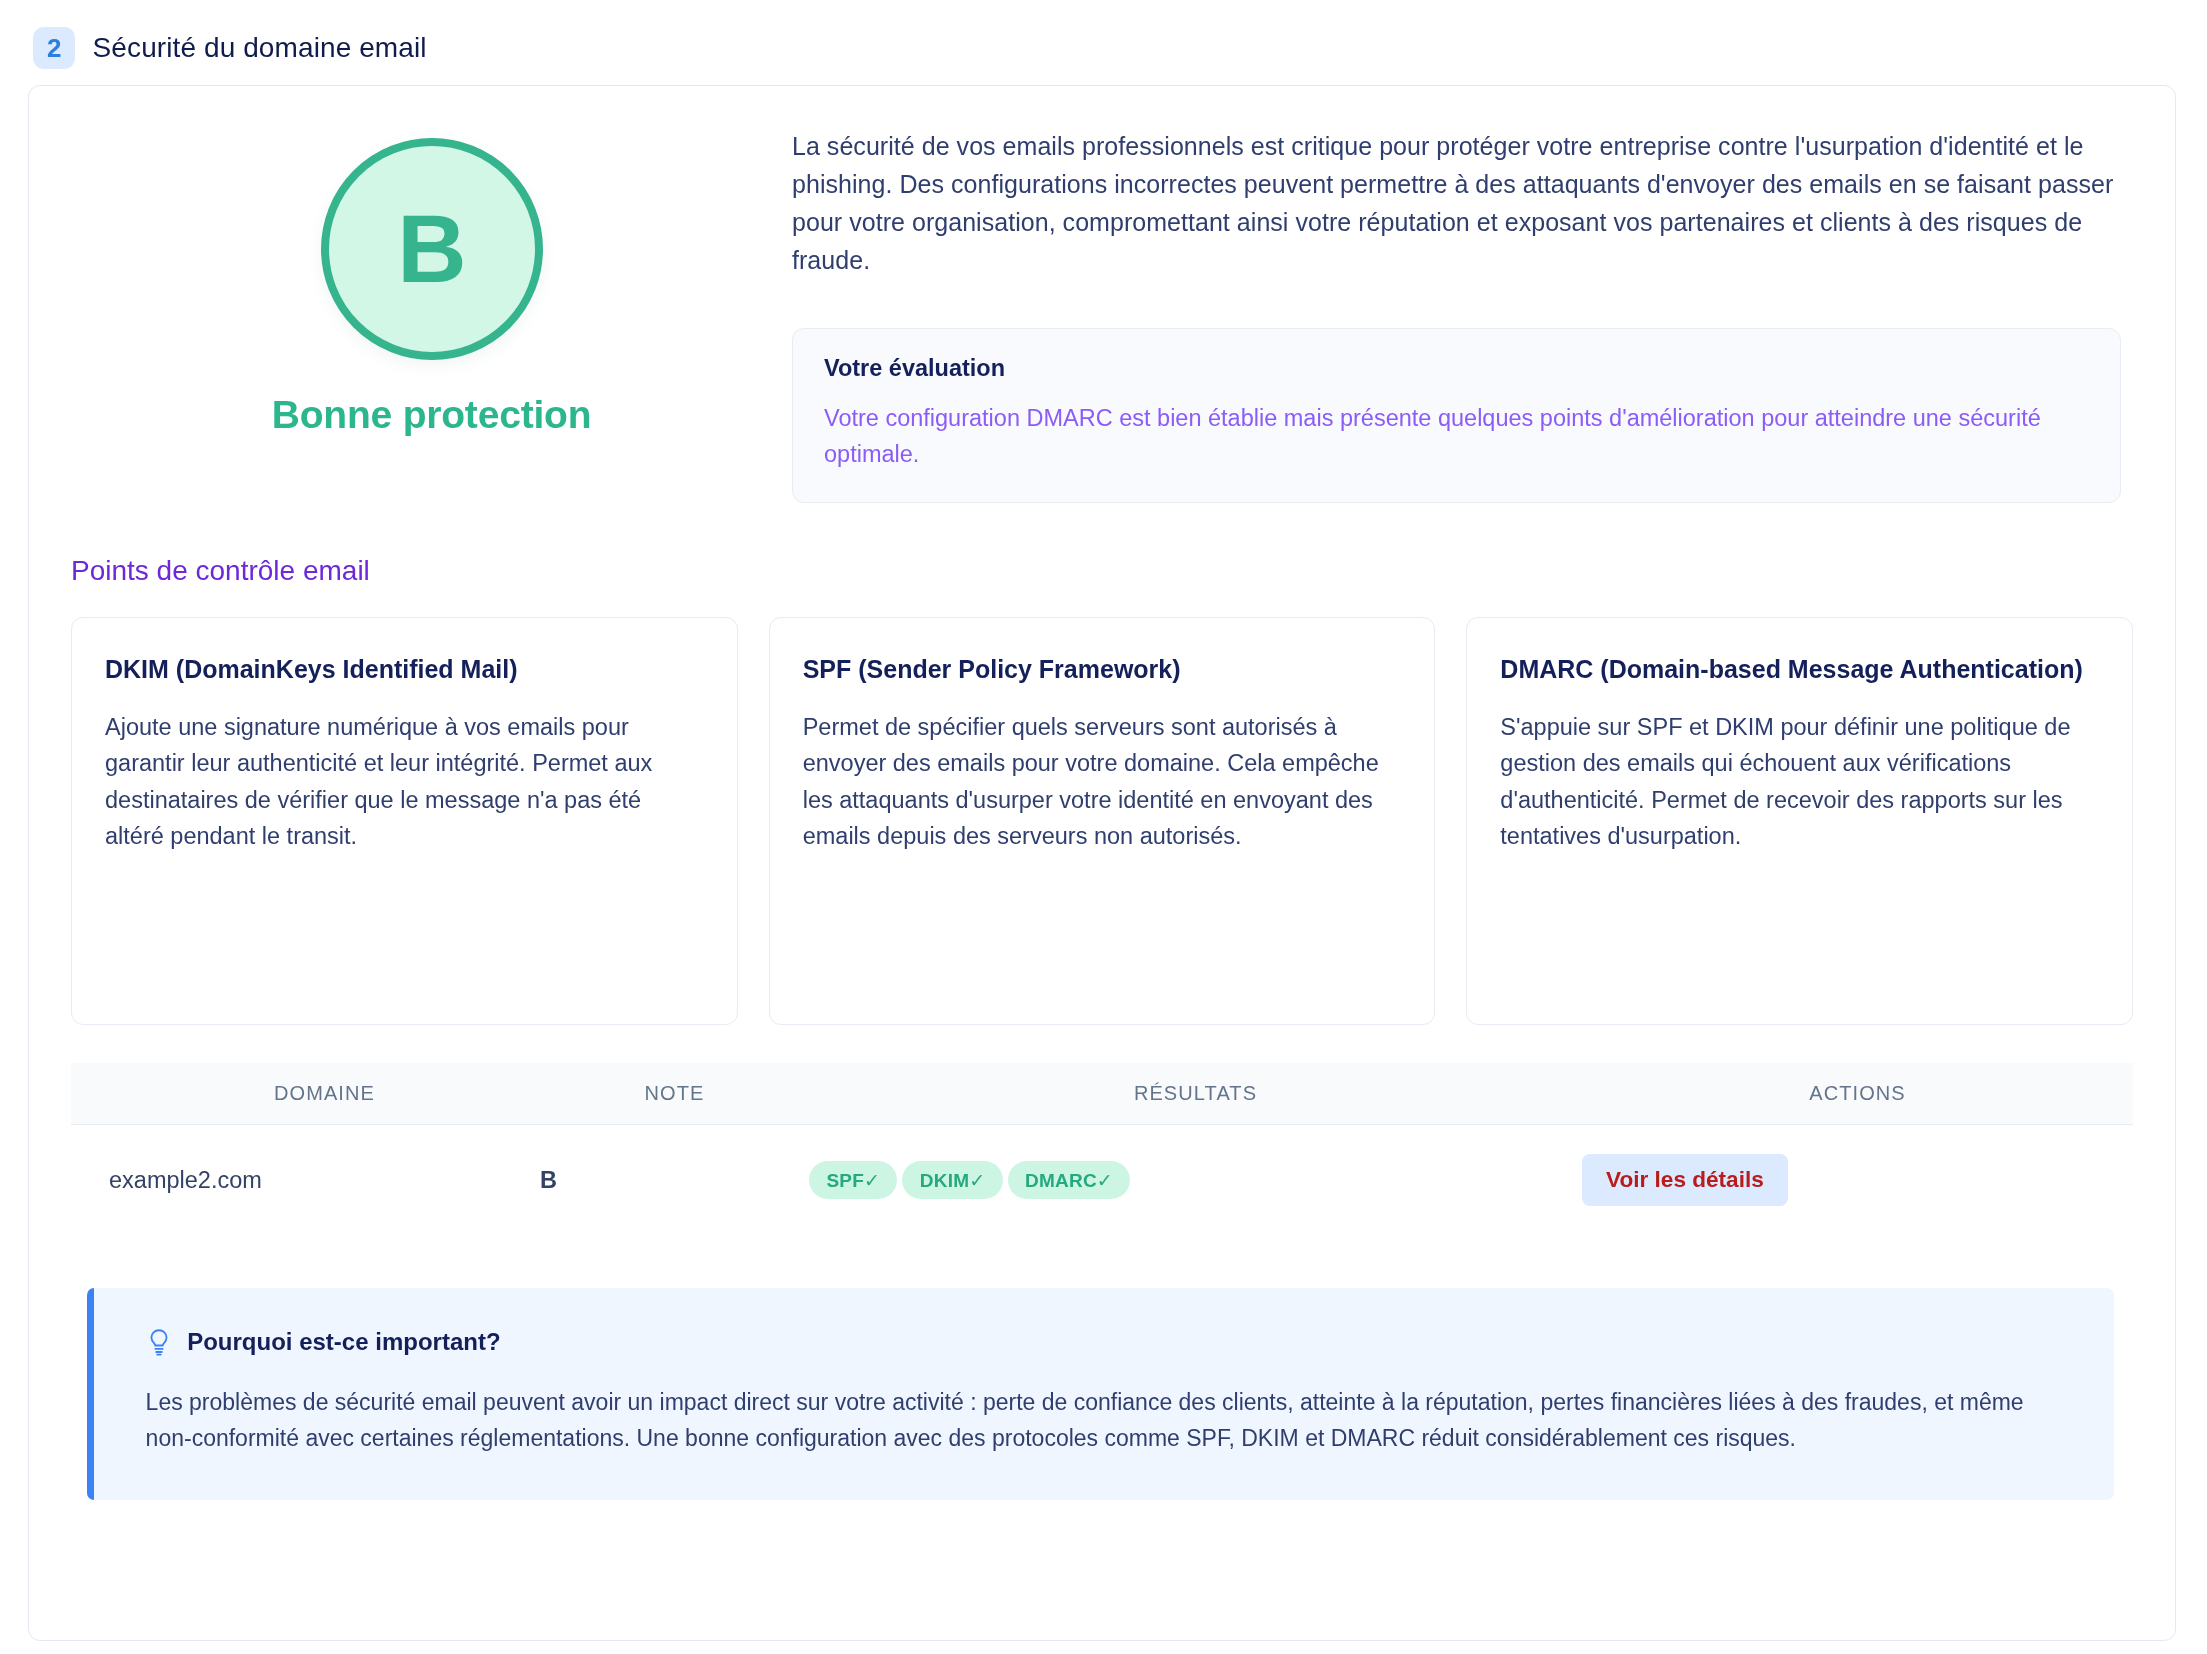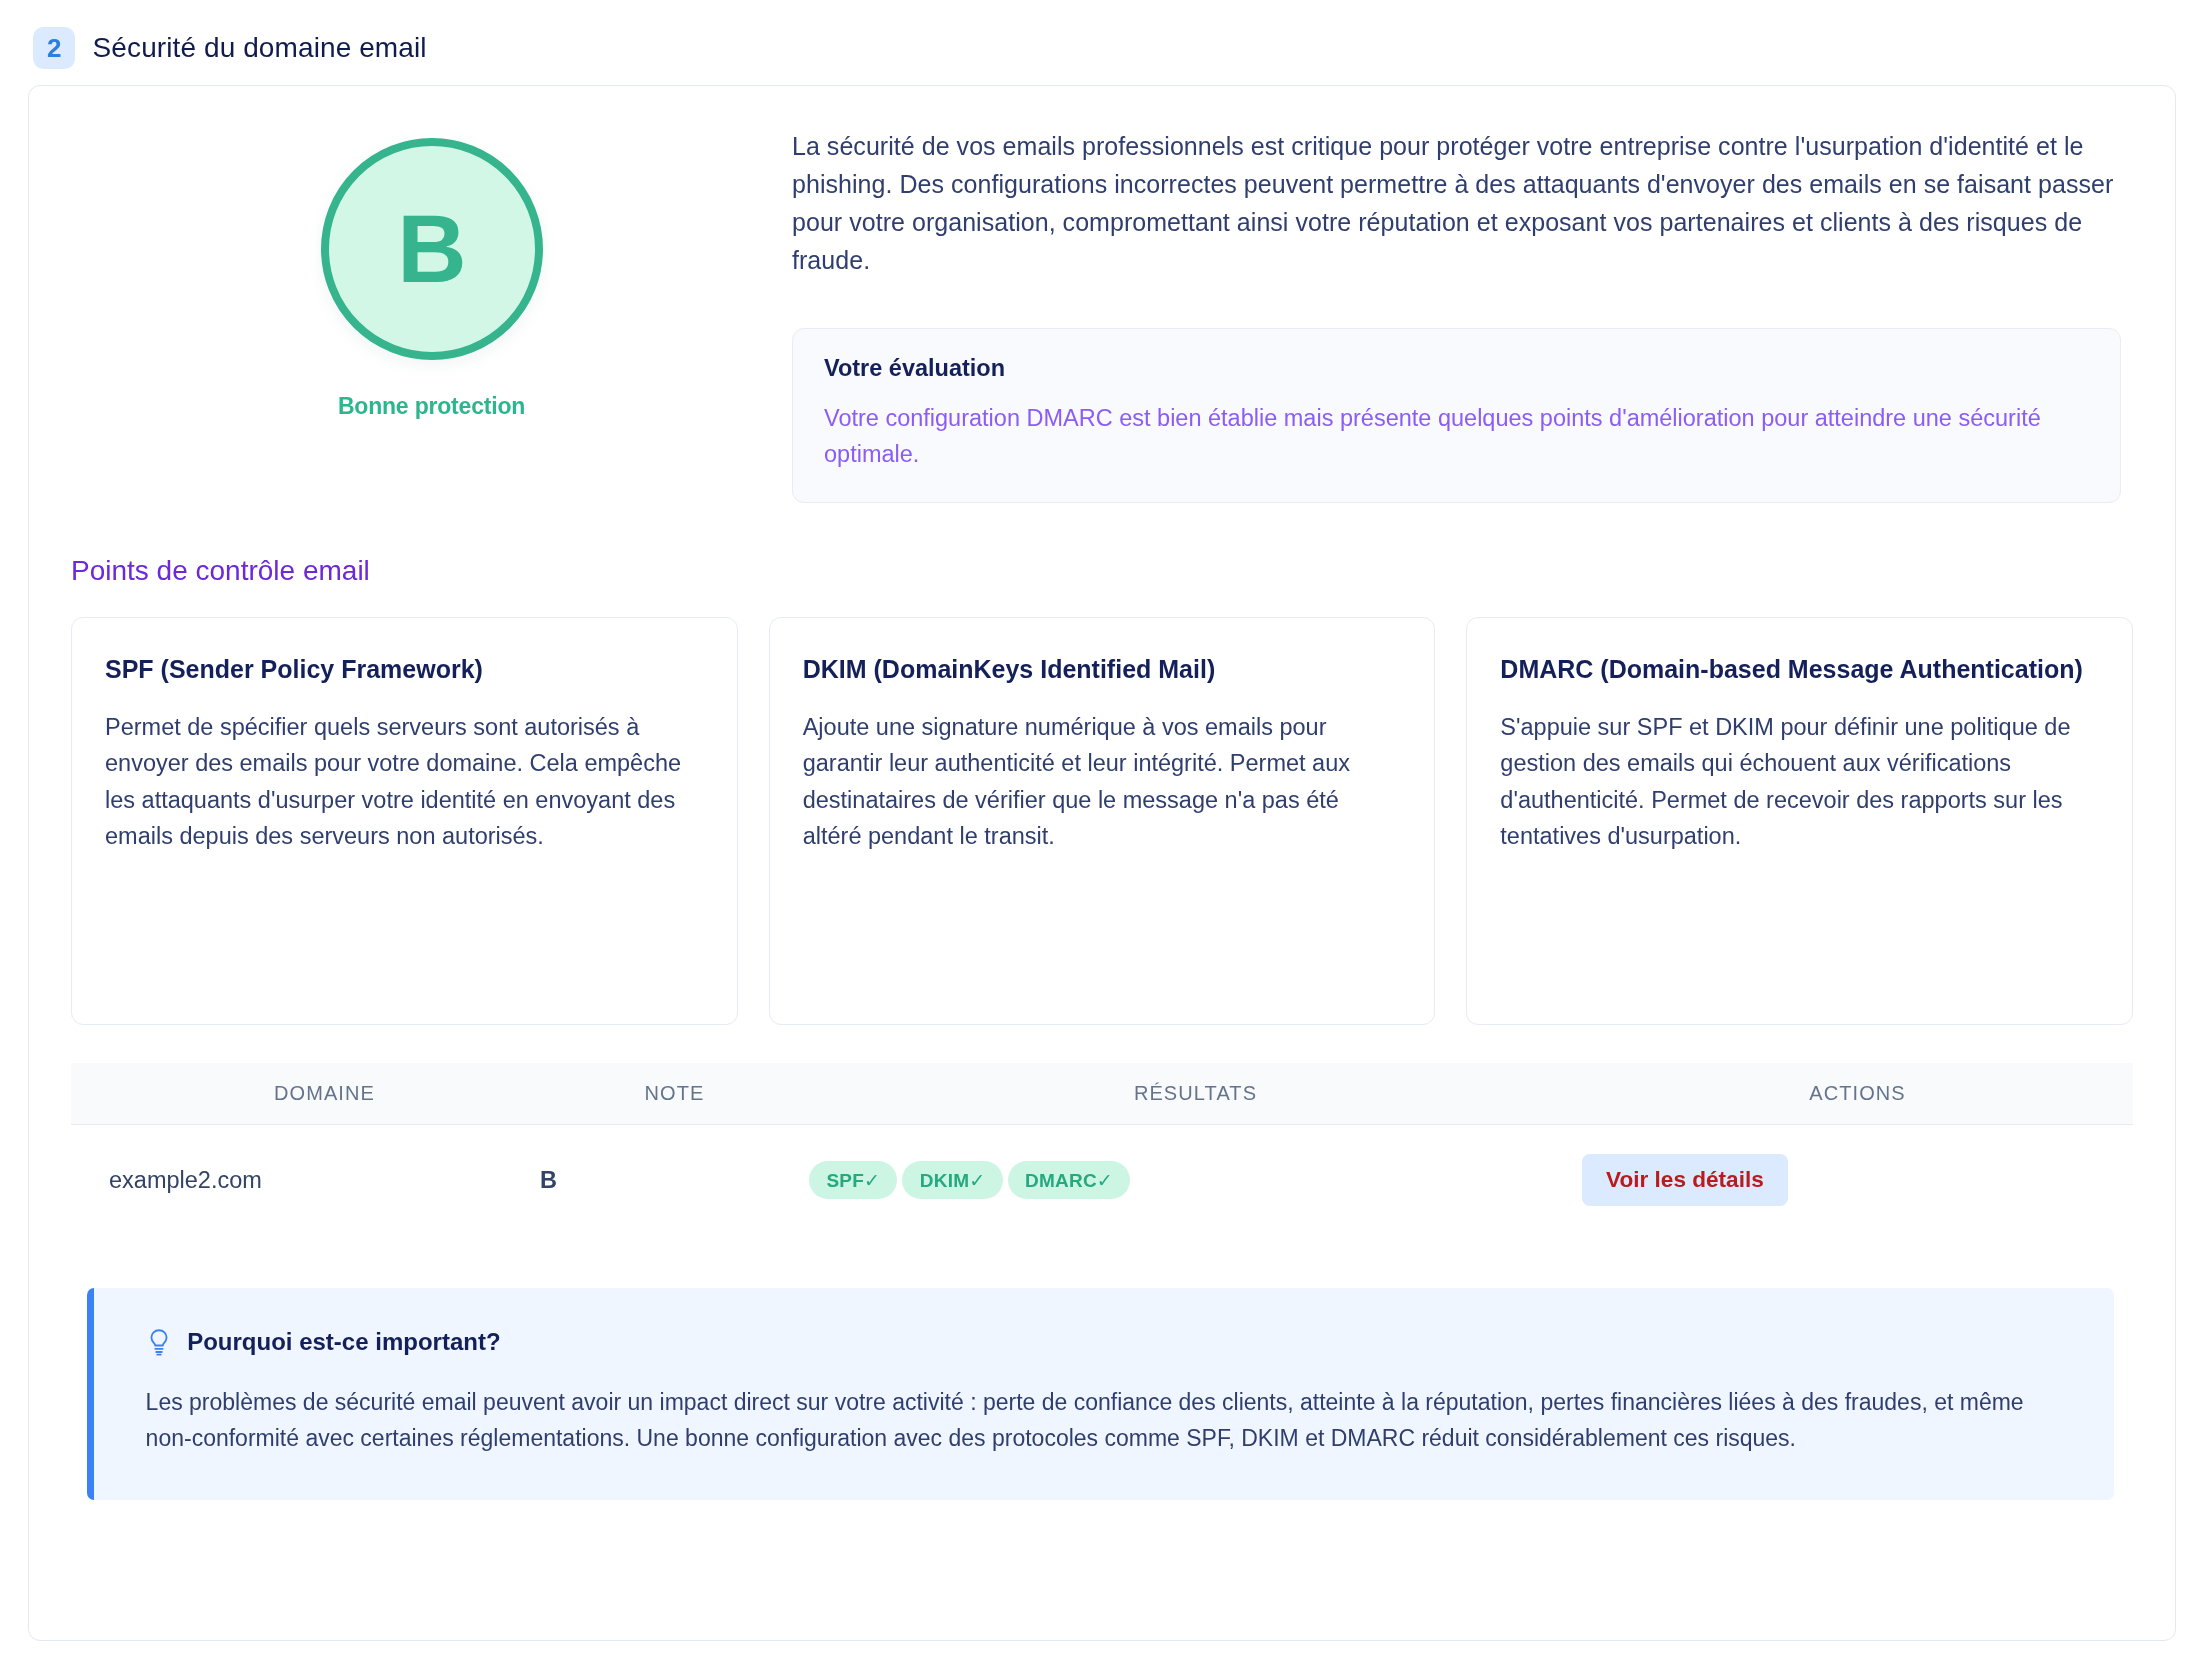--- a/index.html
+++ b/index.html
@@ -88,21 +88,21 @@
   }
   .grade-letter {
     font-size: 96px;
     font-weight: 700;
     color: #35b48d;
     line-height: 1;
     letter-spacing: -0.9px;
   }
   .grade-label {
     margin-top: 33px;
-    font-size: 23px;
+    font-size: 39px;
     font-weight: 700;
     color: #2bb68d;
     letter-spacing: -0.2px;
   }
 
   .desc-col {
     flex: 1 1 auto;
     padding-top: 3.5px;
     padding-right: 12px;
   }
@@ -289,26 +289,26 @@
           <div class="eval-title">Votre évaluation</div>
           <div class="eval-body">Votre configuration DMARC est bien établie mais présente quelques points d'amélioration pour atteindre une sécurité optimale.</div>
         </div>
       </div>
     </div>
 
     <h2 class="subheading">Points de contrôle email</h2>
 
     <div class="protocol-grid">
       <div class="protocol-card">
+        <div class="protocol-title">DKIM (DomainKeys Identified Mail)</div>
+        <div class="protocol-desc">Ajoute une signature numérique à vos emails pour garantir leur authenticité et leur intégrité. Permet aux destinataires de vérifier que le message n'a pas été altéré pendant le transit.</div>
+      </div>
+      <div class="protocol-card">
         <div class="protocol-title">SPF (Sender Policy Framework)</div>
         <div class="protocol-desc">Permet de spécifier quels serveurs sont autorisés à envoyer des emails pour votre domaine. Cela empêche les attaquants d'usurper votre identité en envoyant des emails depuis des serveurs non autorisés.</div>
-      </div>
-      <div class="protocol-card">
-        <div class="protocol-title">DKIM (DomainKeys Identified Mail)</div>
-        <div class="protocol-desc">Ajoute une signature numérique à vos emails pour garantir leur authenticité et leur intégrité. Permet aux destinataires de vérifier que le message n'a pas été altéré pendant le transit.</div>
       </div>
       <div class="protocol-card">
         <div class="protocol-title">DMARC (Domain-based Message Authentication)</div>
         <div class="protocol-desc">S'appuie sur SPF et DKIM pour définir une politique de gestion des emails qui échouent aux vérifications d'authenticité. Permet de recevoir des rapports sur les tentatives d'usurpation.</div>
       </div>
     </div>
 
     <table class="domain-table">
       <thead>
         <tr>

